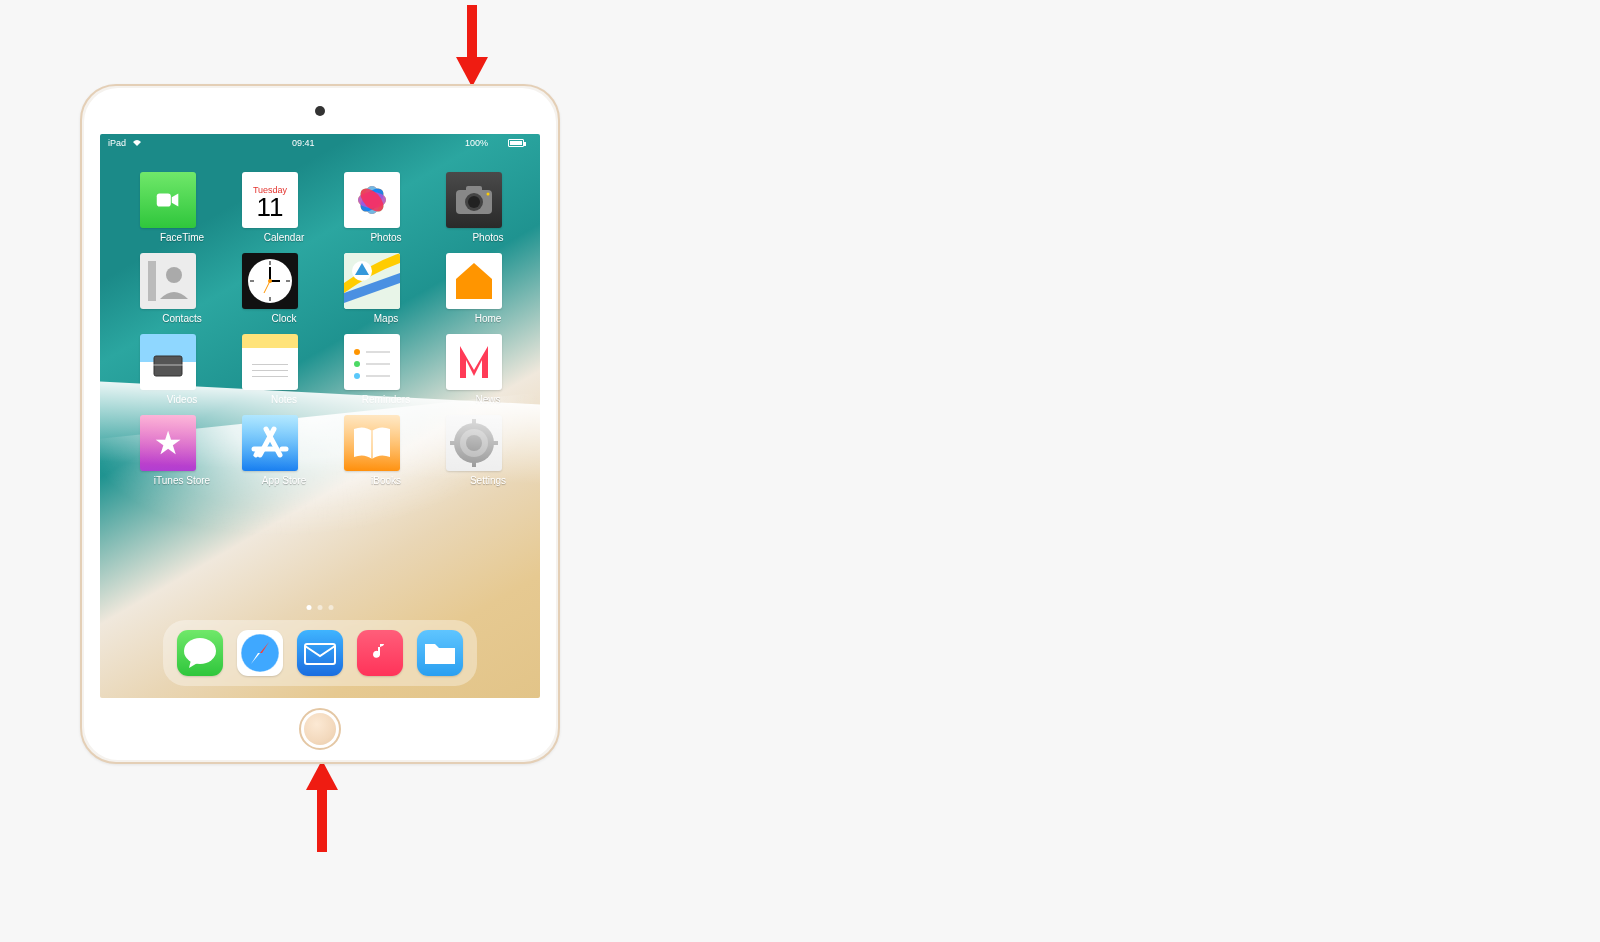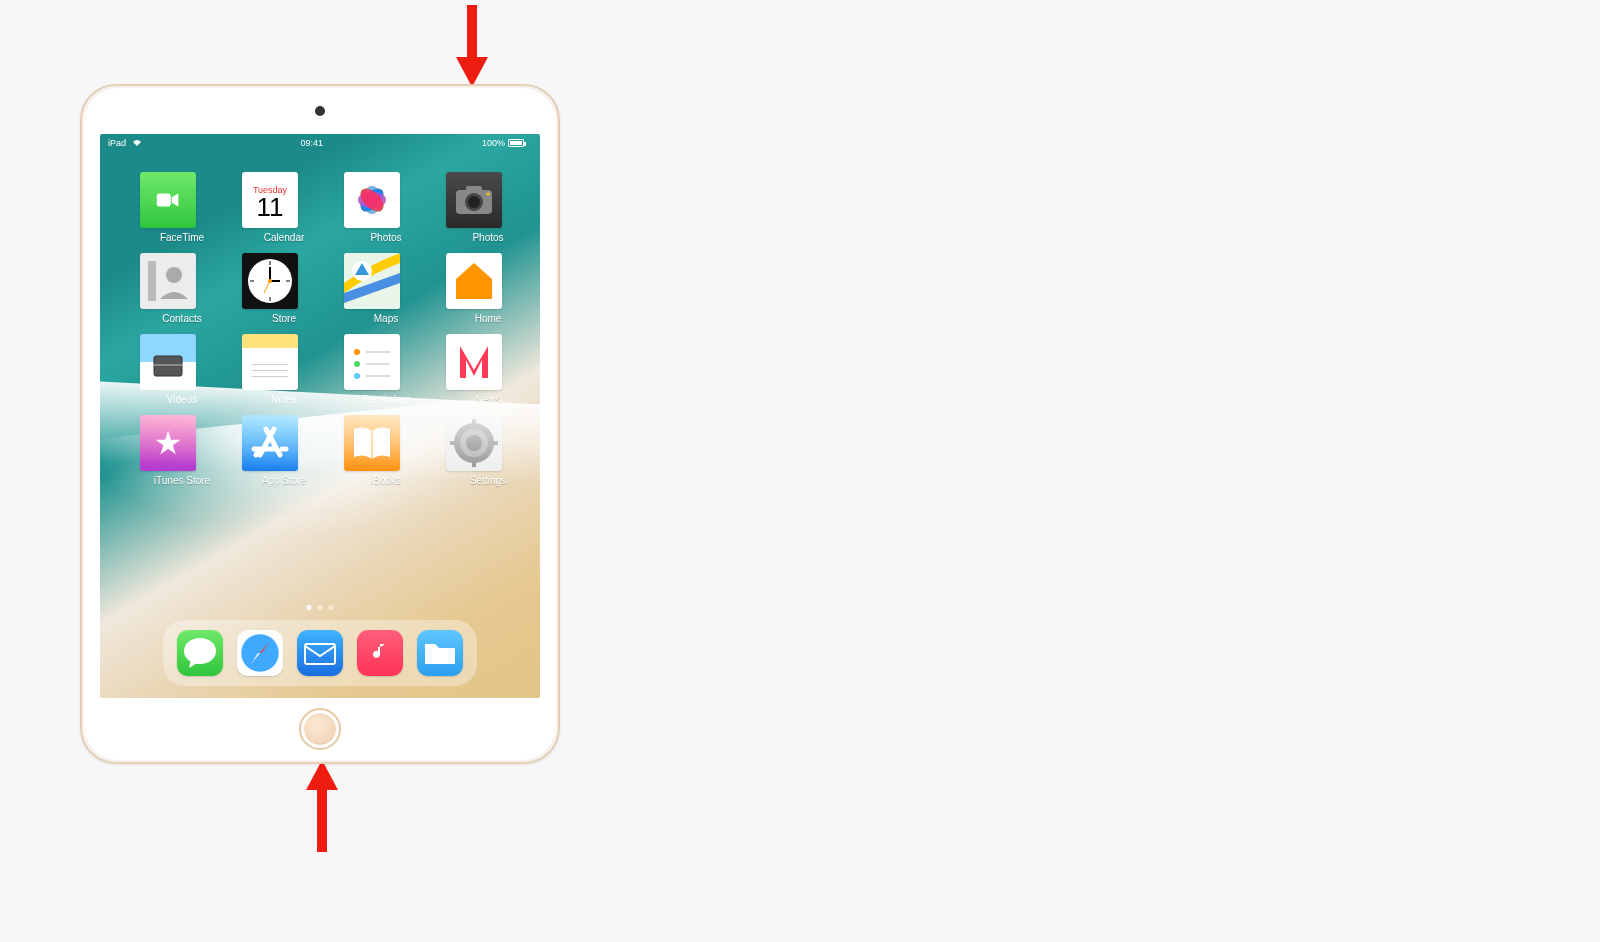--- a/index.html
+++ b/index.html
@@ -131,21 +131,21 @@
     position:absolute;
     top:0; left:0; right:8px;
     height:18px;
     display:flex;
     align-items:center;
     color:#fff;
     font-size:9px;
     padding:0 8px;
   }
   .status .c { flex:1; text-align:center; }
-  .status .r { text-align:left; display:flex; align-items:center; gap:3px; }
+  .status .r { text-align:left; display:flex; align-items:center; gap:20px; }
   .battery {
     display:inline-block;
     width:16px; height:8px;
     border:1px solid #fff;
     border-radius:1px;
     position:relative;
   }
   .battery::after{
     content:"";
     position:absolute;
@@ -369,21 +369,21 @@
                   <line x1="28" y1="44" x2="28" y2="48"></line>
                   <line x1="8" y1="28" x2="12" y2="28"></line>
                   <line x1="44" y1="28" x2="48" y2="28"></line>
                 </g>
                 <line x1="28" y1="28" x2="28" y2="14" stroke="#000" stroke-width="2"></line>
                 <line x1="28" y1="28" x2="38" y2="28" stroke="#000" stroke-width="2"></line>
                 <line x1="28" y1="28" x2="22" y2="40" stroke="#ff9500" stroke-width="1"></line>
                 <circle cx="28" cy="28" r="2" fill="#ff9500"></circle>
               </svg>
           </div>
-          <div class="app-label">Store</div>
+          <div class="app-label">Clock</div>
         </div>
 
         <div class="app">
           <div class="app-icon ic-maps">
             <svg viewBox="0 0 56 56">
                 <rect width="56" height="56" fill="#e8f5e8"></rect>
                 <path d="M0 40 L56 20 L56 30 L0 50 Z" fill="#4a90e2"></path>
                 <path d="M0 30 Q28 10 56 0 L56 10 Q28 20 0 40 Z" fill="#ffcc00"></path>
                 <circle cx="18" cy="18" r="10" fill="#fff"></circle>
                 <path d="M18 10 L25 22 L11 22 Z" fill="#3498db"></path>

